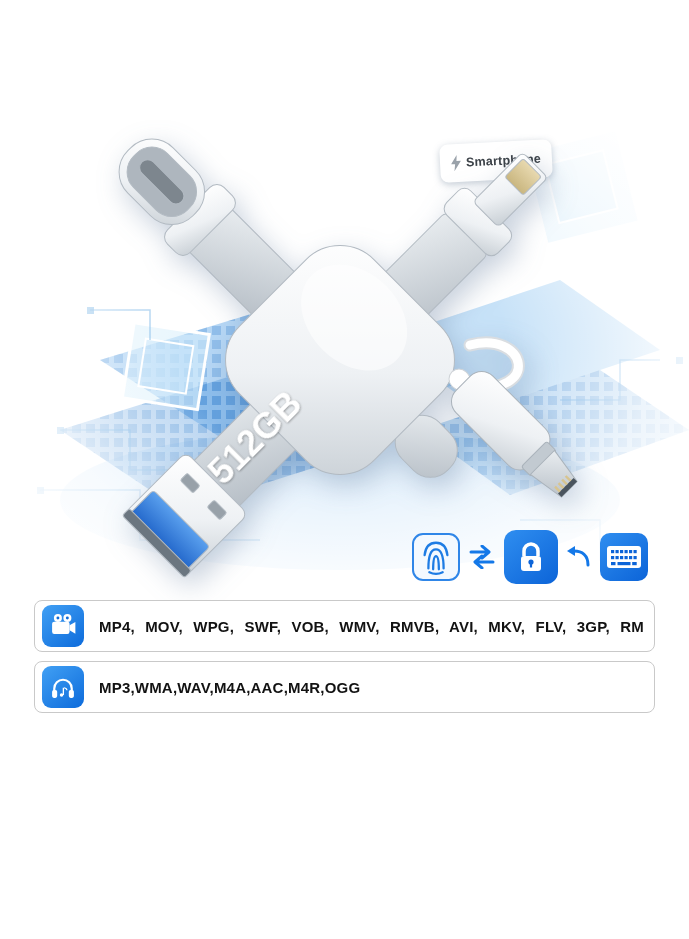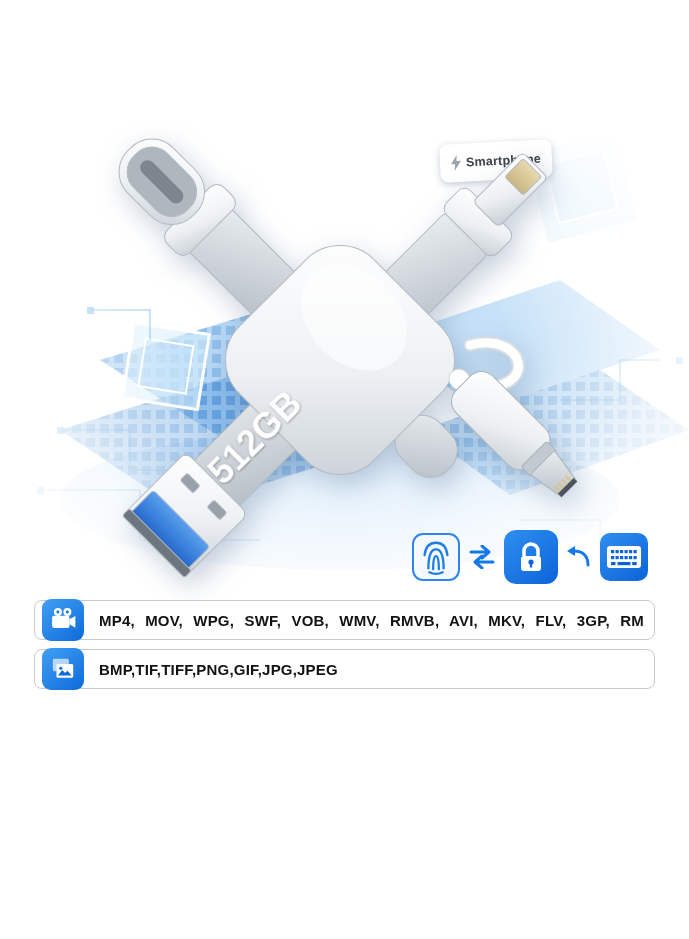--- a/index.html
+++ b/index.html
@@ -45,21 +45,21 @@
     background:linear-gradient(140deg,#2f8ef0,#0c64d8);
     display:flex; align-items:center; justify-content:center;
   }
   .mini-arrow { display:flex; align-items:center; justify-content:center; }
 
   .format-list {
     position:absolute; left:34px; top:600px; width:621px;
     display:flex; flex-direction:column; gap:9px;
   }
   .format-row {
-    height:40px; box-sizing:border-box;
+    height:52px; box-sizing:border-box;
     border:1px solid #c9c9c9; border-radius:8px; background:#fff;
     display:flex; align-items:center; padding-left:7px;
   }
   .row-icon {
     width:42px; height:42px; border-radius:9px; flex:0 0 auto;
     background:linear-gradient(140deg,#41a0f4,#0d6bdb);
     display:flex; align-items:center; justify-content:center;
   }
   .row-icon svg { width:32px; height:32px; }
   .row-text { margin-left:15px; font-size:15px; font-weight:700; color:#121212; letter-spacing:0.2px; white-space:nowrap; }
@@ -258,27 +258,29 @@
           <circle cx="15" cy="11" r="2" fill="#0d6bdb"></circle>
             <circle cx="28" cy="11" r="2" fill="#0d6bdb"></circle>
           <rect x="7" y="16" width="24" height="17" rx="3" fill="#fff"></rect>
           <polygon points="31,21 39,16.5 39,32.5 31,28" fill="#fff"></polygon>
         </svg>
       </div>
       <span class="row-text">MP4, MOV, WPG, SWF, VOB, WMV, RMVB, AVI, MKV, FLV, 3GP, RM</span>
     </div>
 
 
-
     <div class="format-row">
       <div class="row-icon">
         <svg viewBox="0 0 44 44">
-          <rect x="8" y="8" width="22" height="17" rx="2" fill="#fff" opacity="0.65"></rect>
-          <rect x="13" y="15" width="23" height="19" rx="2" fill="#fff"></rect>
-          <circle cx="19" cy="21" r="2.2" fill="#0d6bdb"></circle>
-          <polygon points="15,31 21,23.5 25,27.5 28,24.5 34,31" fill="#0d6bdb"></polygon>
+          <path d="M10 28 v-4 a12 12 0 0 1 24 0 v4" stroke="#fff" stroke-width="3" fill="none"></path>
+          <rect x="7" y="26" width="7" height="11" rx="2.5" fill="#fff"></rect>
+          <rect x="30" y="26" width="7" height="11" rx="2.5" fill="#fff"></rect>
+          <circle cx="20" cy="33" r="2.4" fill="#fff"></circle>
+          <rect x="21.6" y="23" width="1.8" height="10" fill="#fff"></rect>
+          <path d="M23.4 23 c3 0.5 4 2 4 3.5" stroke="#fff" stroke-width="1.6" fill="none"></path>
         </svg>
       </div>
-      <span class="row-text">BMP,TIF,TIFF,PNG,GIF,JPG,JPEG</span>
-    </div>
+      <span class="row-text">MP3,WMA,WAV,M4A,AAC,M4R,OGG</span>
+    </div>
+
 
   </div>
 </div>
 
 </body></html>

